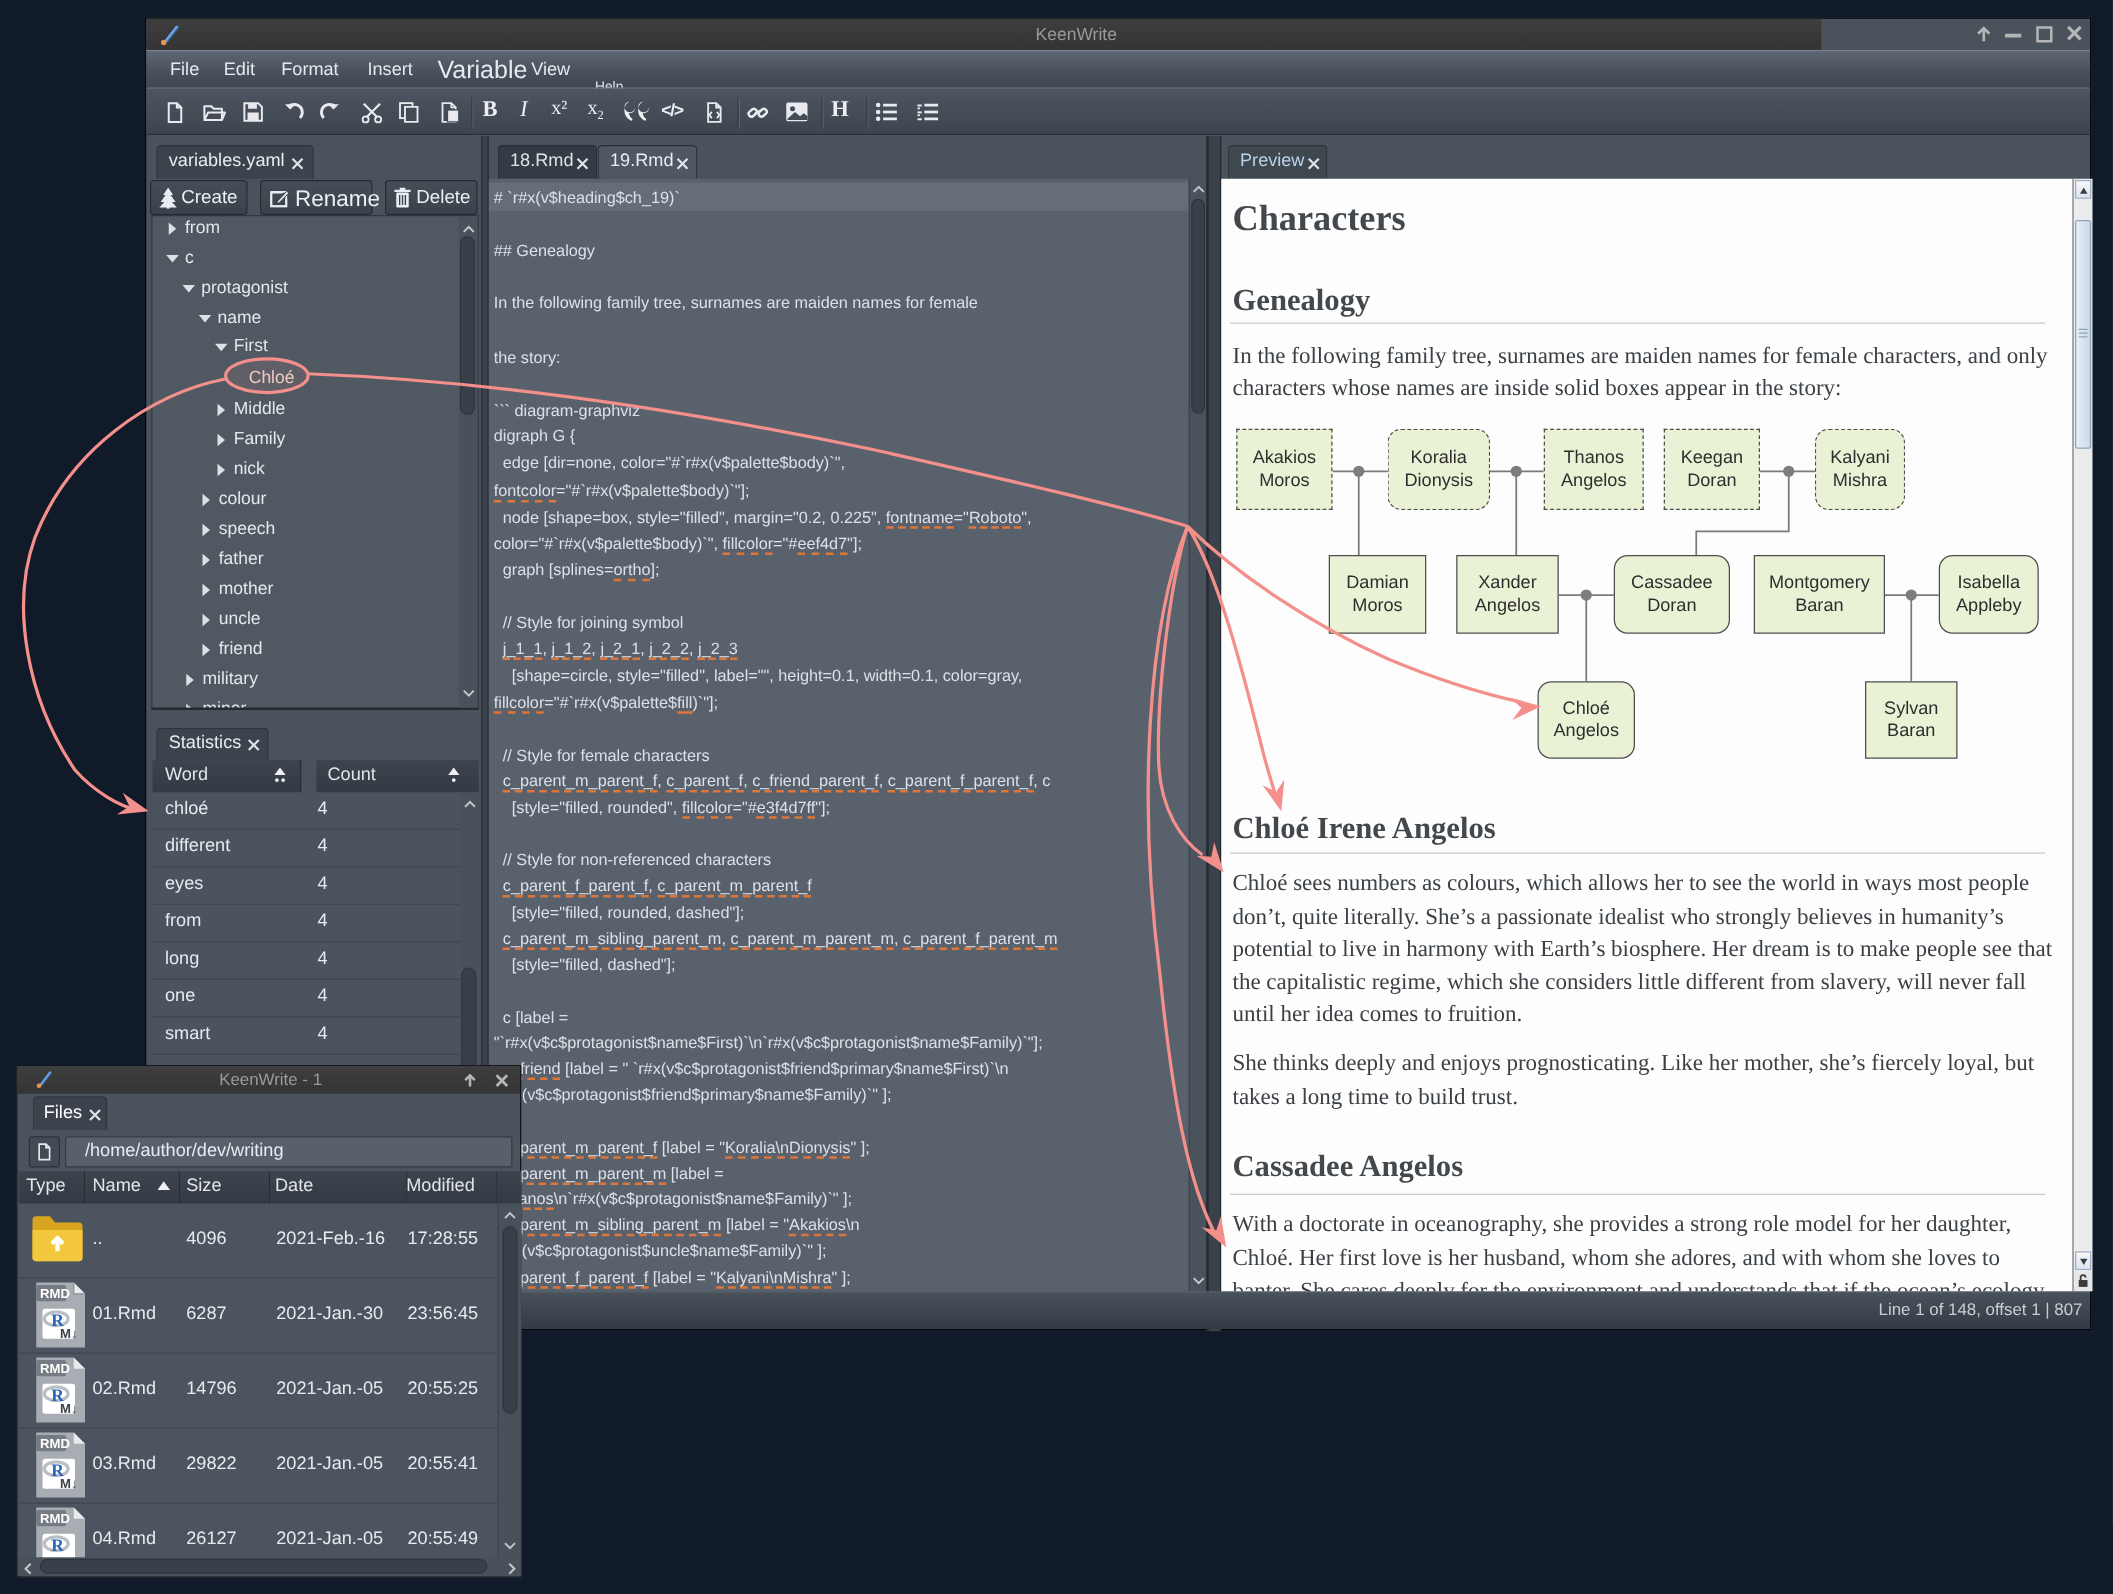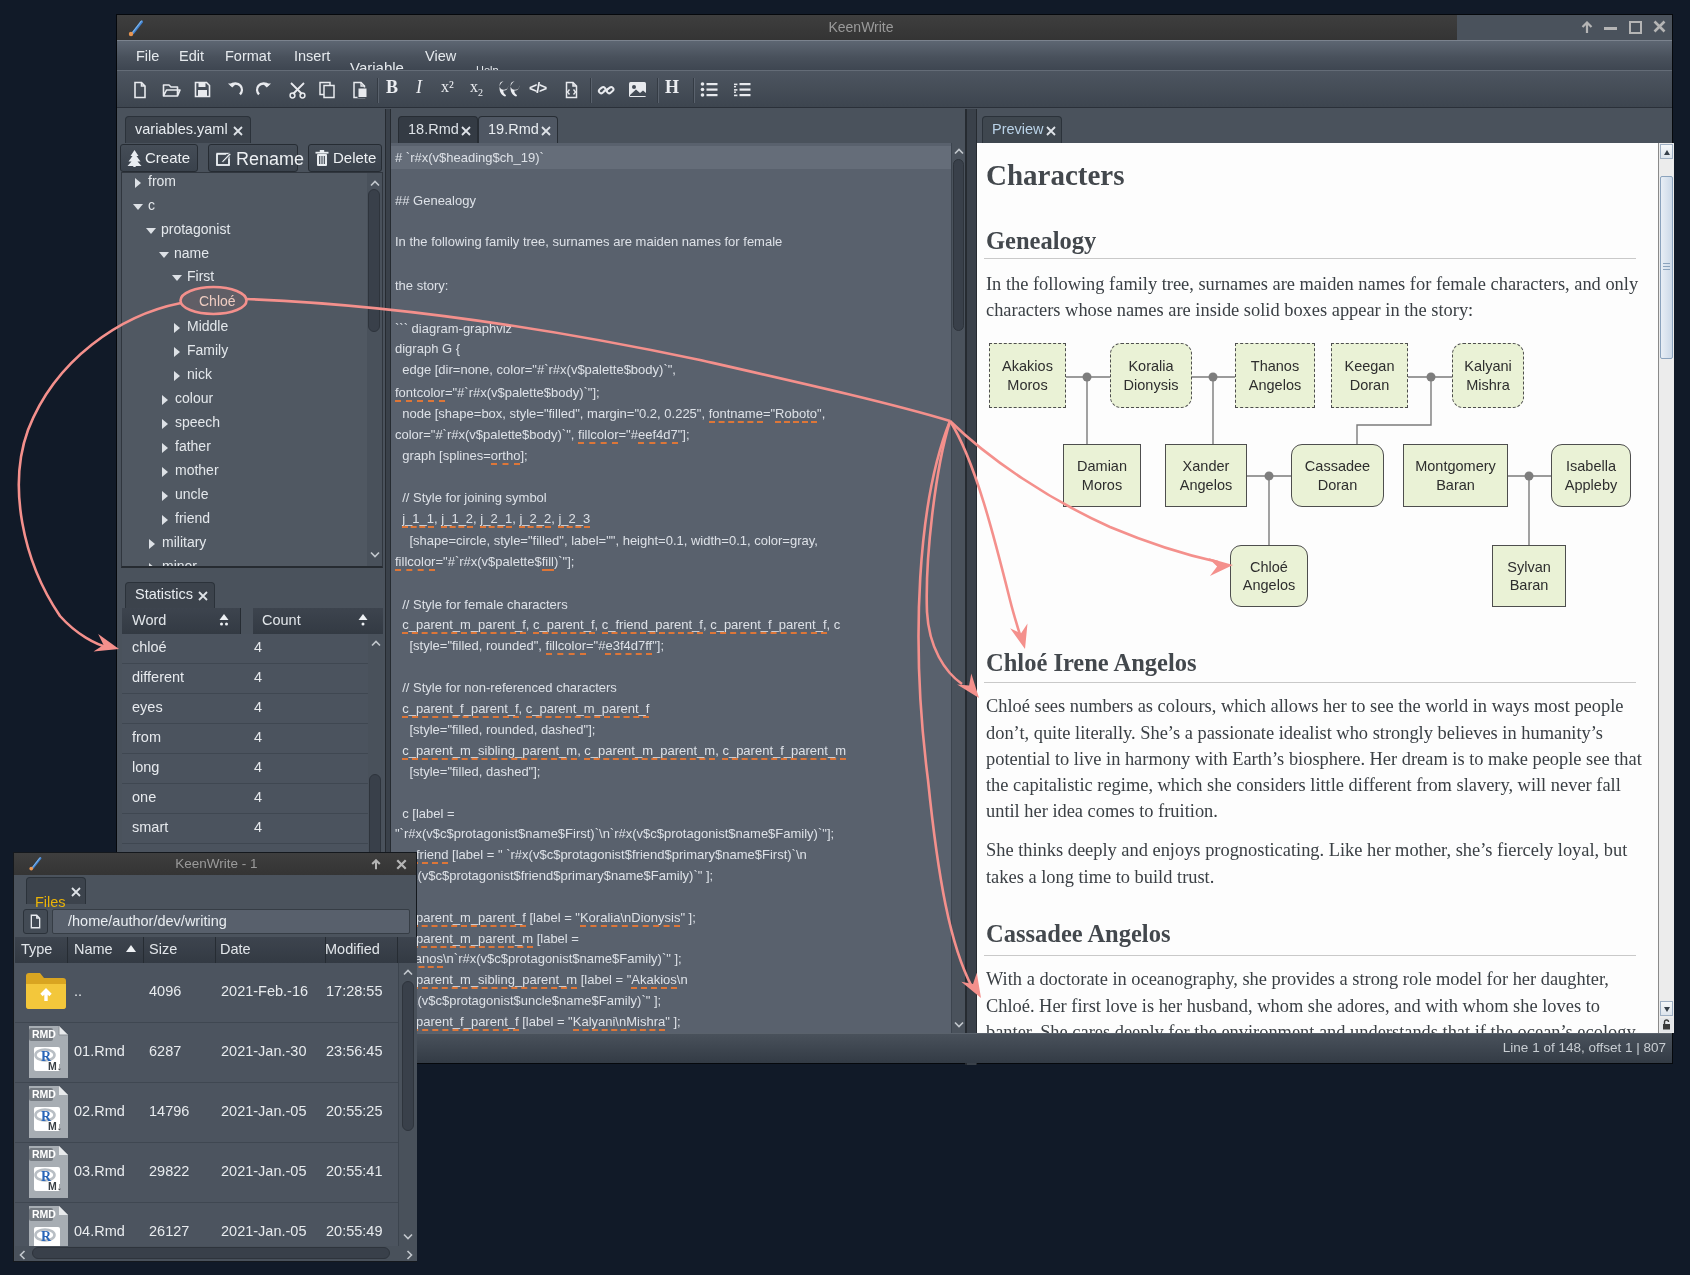--- a/index.html
+++ b/index.html
@@ -32,21 +32,21 @@
     <svg class="a" style="left:1536px;top:5px" width="13" height="13" viewBox="0 0 13 13">
         <path d="M1.5 1.5 L11.5 11.5 M11.5 1.5 L1.5 11.5" stroke="#b5b5b5" stroke-width="2.6"></path>
       </svg>
   </div>
 
   <div class="a" style="left:0;top:25px;width:1555px;height:30px;background:linear-gradient(#5d6672,#49515c 55%,#3e4651);border-top:1px solid #7b838e;box-sizing:border-box">
     <div class="a" style="left:19px;top:7px;color:#e6eaee;font-size:14.5px">File</div>
     <div class="a" style="left:62px;top:7px;color:#e6eaee;font-size:14.5px">Edit</div>
     <div class="a" style="left:108px;top:7px;color:#e6eaee;font-size:14.5px">Format</div>
     <div class="a" style="left:177px;top:7px;color:#e6eaee;font-size:14.5px">Insert</div>
-    <div class="a" style="left:233px;top:18px;color:#e6eaee;font-size:15px">Variable</div>
+    <div class="a" style="left:233px;top:4px;color:#e6eaee;font-size:20px">Variable</div>
     <div class="a" style="left:308px;top:7px;color:#e6eaee;font-size:14.5px">View</div>
     <div class="a" style="left:359px;top:23px;color:#e6eaee;font-size:11px">Help</div>
   </div>
 
   <div class="a" style="left:0;top:55px;width:1555px;height:38px;background:linear-gradient(#4d5560,#3d454f);border-top:1px solid #646c77;border-bottom:1px solid #2a3039;box-sizing:border-box">
 
     <svg class="a" style="left:14px;top:10px" width="18" height="18" viewBox="0 0 18 18">
         <path d="M4 1.5 H10.5 L14 5 V16.5 H4 Z M10.5 1.5 V5 H14" stroke="#e8eaee" stroke-width="1.6" fill="none"></path>
       </svg>
     <svg class="a" style="left:45px;top:10px" width="19" height="18" viewBox="0 0 19 18">
@@ -457,21 +457,21 @@
     </svg>
     <div class="a" style="left:120px;top:0;width:165px;height:22px;line-height:22px;text-align:center;color:#9a9a9a;font-size:13.5px">KeenWrite - 1</div>
     <svg class="a" style="left:356px;top:6px" width="12" height="11" viewBox="0 0 14 13">
         <path d="M7 12 L7 2 M2.5 6 L7 1.5 L11.5 6" stroke="#b5b5b5" stroke-width="2.4" fill="none"></path>
       </svg>
     <svg class="a" style="left:382px;top:6px" width="11" height="11" viewBox="0 0 13 13">
         <path d="M1.5 1.5 L11.5 11.5 M11.5 1.5 L1.5 11.5" stroke="#b5b5b5" stroke-width="2.6"></path>
       </svg>
   </div>
   <div class="a" style="left:12px;top:24px;width:60px;height:27px;background:#3c434c;border:1px solid #2b323a;border-bottom:none;border-radius:4px 4px 0 0;box-sizing:border-box">
-    <div class="a" style="left:8px;top:16px;color:#eab308;font-size:14.5px">Files</div>
+    <div class="a" style="left:8px;top:4px;color:#ffffff;font-size:14.5px">Files</div>
     <svg class="a" style="left:44px;top:9px" width="10" height="10" viewBox="0 0 10 10">
         <path class="tabx" d="M1 1 L9 9 M9 1 L1 9"></path>
       </svg>
   </div>
   <div class="a" style="left:9px;top:56px;width:25px;height:25px;background:#434b55;border:1px solid #2b323a;border-radius:3px;box-sizing:border-box">
     <svg class="a" style="left:4px;top:3px" width="15" height="17" viewBox="0 0 18 18">
         <path d="M4 1.5 H10.5 L14 5 V16.5 H4 Z M10.5 1.5 V5 H14" stroke="#e8eaee" stroke-width="1.6" fill="none"></path>
       </svg>
   </div>
   <div class="a" style="left:38px;top:56px;width:358px;height:25px;background:#58606c;border:1px solid #363d45;border-radius:2px;box-sizing:border-box">

